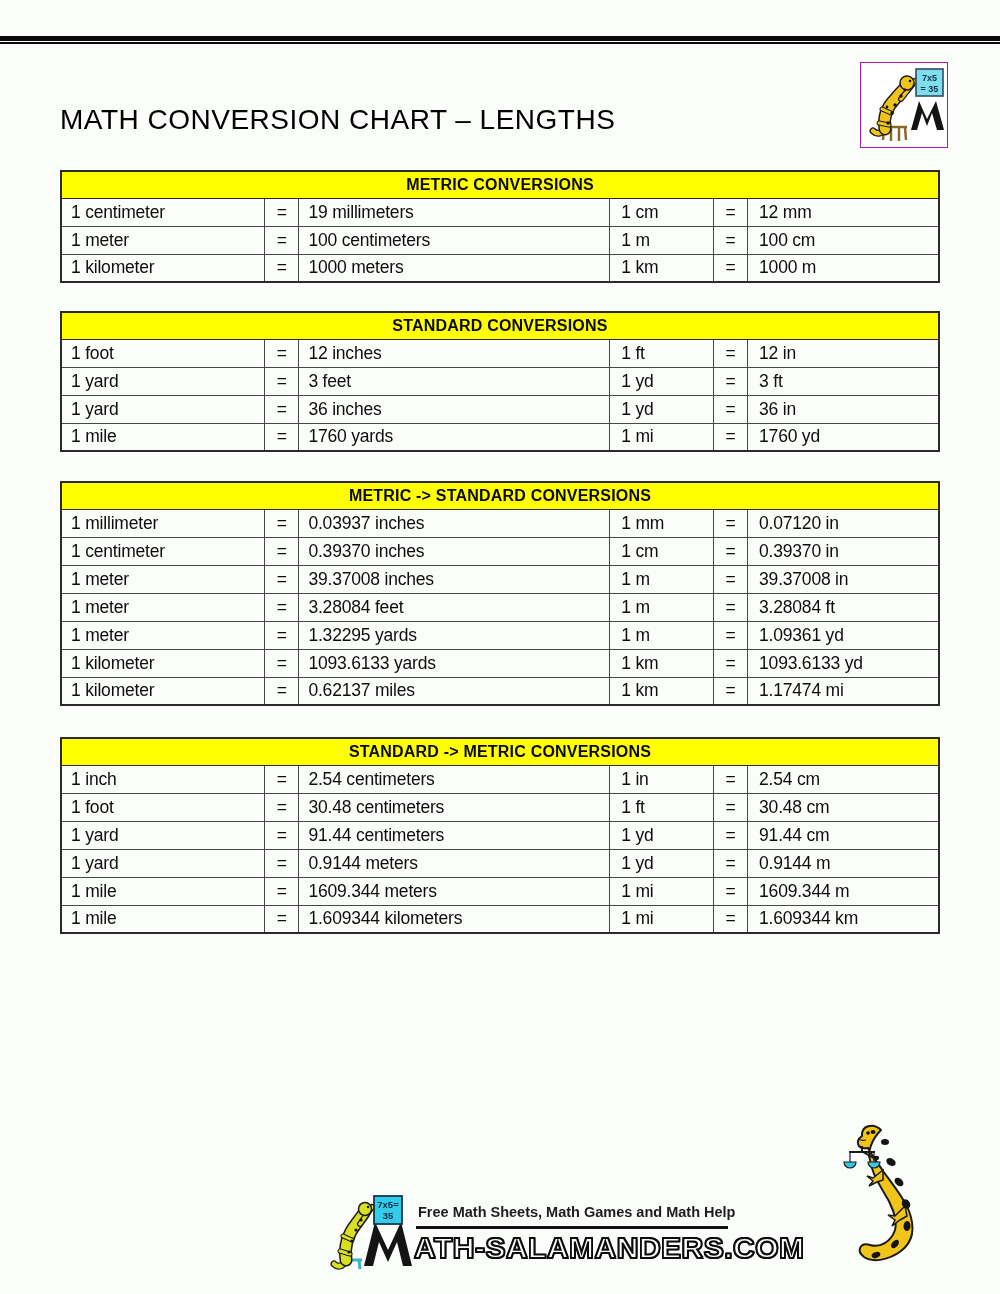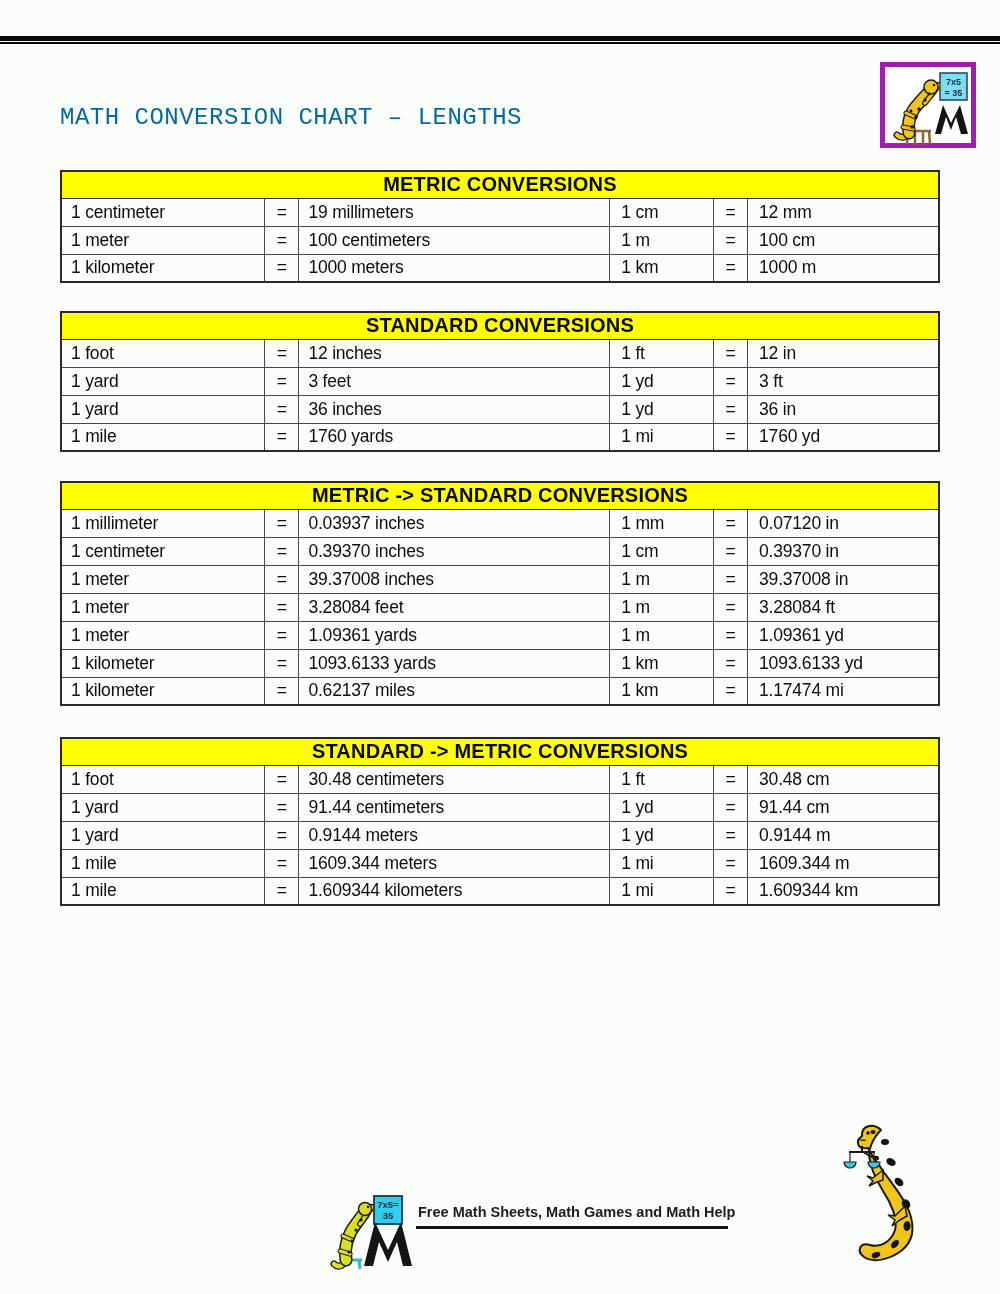--- a/index.html
+++ b/index.html
@@ -11,38 +11,38 @@
   }
   
   .top-rule { position:absolute; left:0; top:36px; width:1000px; }
   .rule-thick { height:5px; background:#0a0a0a; }
   .rule-gap   { height:1px; background:#ffffff; }
   .rule-thin  { height:2px; background:#0a0a0a; }
 
   
   .title {
     position:absolute; left:60px; top:104px; width:780px;
-    font-family:Liberation Mono, monospace; font-weight:500;
-    font-size:24px; letter-spacing:0.5px; color:#0369a1; white-space:nowrap;
+    font-family:Liberation Sans, sans-serif; font-weight:500;
+    font-size:28px; letter-spacing:0.5px; color:#000000; white-space:nowrap;
   }
 
   
   .corner-logo {
-    position:absolute; left:860px; top:62px; width:96px; height:86px;
-    background:#ffffff; border:5px solid #a21caf;margin-left:20px;
+    position:absolute; left:860px; top:62px; width:88px; height:86px;
+    background:#ffffff; border:1px solid #a21caf;
   }
 
   
   .conv-table { position:absolute; left:60px; width:880px; }
   .conv-table table {
     width:100%; border-collapse:collapse; table-layout:fixed;
     border:2px solid #2a2a2a;
   }
   .conv-table th {
-    background:#ffff00; color:#0a0a0a; font-weight:700; font-size:20px;
+    background:#ffff00; color:#0a0a0a; font-weight:700; font-size:16px;
     height:27px; text-align:center; border:1px solid #2a2a2a; letter-spacing:0.2px;
   }
   .conv-table td {
     border:1px solid #474747; height:28px; font-size:17.5px; letter-spacing:-0.2px;
     color:#0d0d0d; padding:0 0 0 9px; vertical-align:middle; overflow:hidden; white-space:nowrap;
   }
   .conv-table td.c-eq { text-align:center; padding:0; }
   .conv-table td.c-abbr { padding-left:11px; }
   .conv-table td.c-abbrval { padding-left:11px; }
   col.w-name{width:23.2%} col.w-eq{width:3.9%} col.w-value{width:35.4%}
@@ -257,21 +257,21 @@
           <td class="c-name">1 meter</td>
           <td class="c-eq">=</td>
           <td class="c-value">3.28084 feet</td>
           <td class="c-abbr">1 m</td>
           <td class="c-eq">=</td>
           <td class="c-abbrval">3.28084 ft</td>
         </tr>
         <tr>
           <td class="c-name">1 meter</td>
           <td class="c-eq">=</td>
-          <td class="c-value">1.09361 yards</td>
+          <td class="c-value">1.32295 yards</td>
           <td class="c-abbr">1 m</td>
           <td class="c-eq">=</td>
           <td class="c-abbrval">1.09361 yd</td>
         </tr>
         <tr>
           <td class="c-name">1 kilometer</td>
           <td class="c-eq">=</td>
           <td class="c-value">1093.6133 yards</td>
           <td class="c-abbr">1 km</td>
           <td class="c-eq">=</td>
@@ -298,20 +298,28 @@
         <col class="w-abbr">
         <col class="w-eq2">
         <col class="w-abbrval">
       </colgroup>
     <thead>
         <tr>
           <th colspan="6">STANDARD -&gt; METRIC CONVERSIONS</th>
         </tr>
       </thead>
     <tbody>
+        <tr>
+          <td class="c-name">1 inch</td>
+          <td class="c-eq">=</td>
+          <td class="c-value">2.54 centimeters</td>
+          <td class="c-abbr">1 in</td>
+          <td class="c-eq">=</td>
+          <td class="c-abbrval">2.54 cm</td>
+        </tr>
         <tr>
           <td class="c-name">1 foot</td>
           <td class="c-eq">=</td>
           <td class="c-value">30.48 centimeters</td>
           <td class="c-abbr">1 ft</td>
           <td class="c-eq">=</td>
           <td class="c-abbrval">30.48 cm</td>
         </tr>
         <tr>
           <td class="c-name">1 yard</td>
@@ -378,20 +386,21 @@
         <circle cx="28" cy="36" r="1.6"></circle>
         <circle cx="33" cy="26" r="1.6"></circle>
       </g>
 
     <rect x="46" y="2" width="28" height="28" fill="#32cde9" stroke="#14364f" stroke-width="1.8"></rect>
     <text x="60" y="14" text-anchor="middle" font-size="9.5" font-weight="bold" fill="#0f2d47">7x5=</text>
     <text x="60" y="25" text-anchor="middle" font-size="9.5" font-weight="bold" fill="#0f2d47">35</text>
   </svg>
   <div class="tagline">Free Math Sheets, Math Games and Math Help</div>
   <div class="footer-rule"></div>
+  <div class="brand">ATH-SALAMANDERS.COM</div>
 </div>
 
 <svg class="side-salamander" viewBox="0 0 112 155">
 
   <path d="M38 16 C30 8 18 12 19 22 C12 27 14 36 25 34 C29 42 34 48 40 57
            C50 71 60 82 66 97 C72 113 71 127 58 137 C46 146 30 149 21 143
            C13 137 17 128 27 131 C37 134 48 128 52 116 C55 105 48 89 40 77
            C34 67 28 56 27 46 C24 38 29 25 38 16 Z" fill="#f0c419" stroke="#1a1a1a" stroke-width="2" stroke-linejoin="round"></path>
 
   <g stroke="#1a1a1a" stroke-width="1.5" fill="#f0c419">

